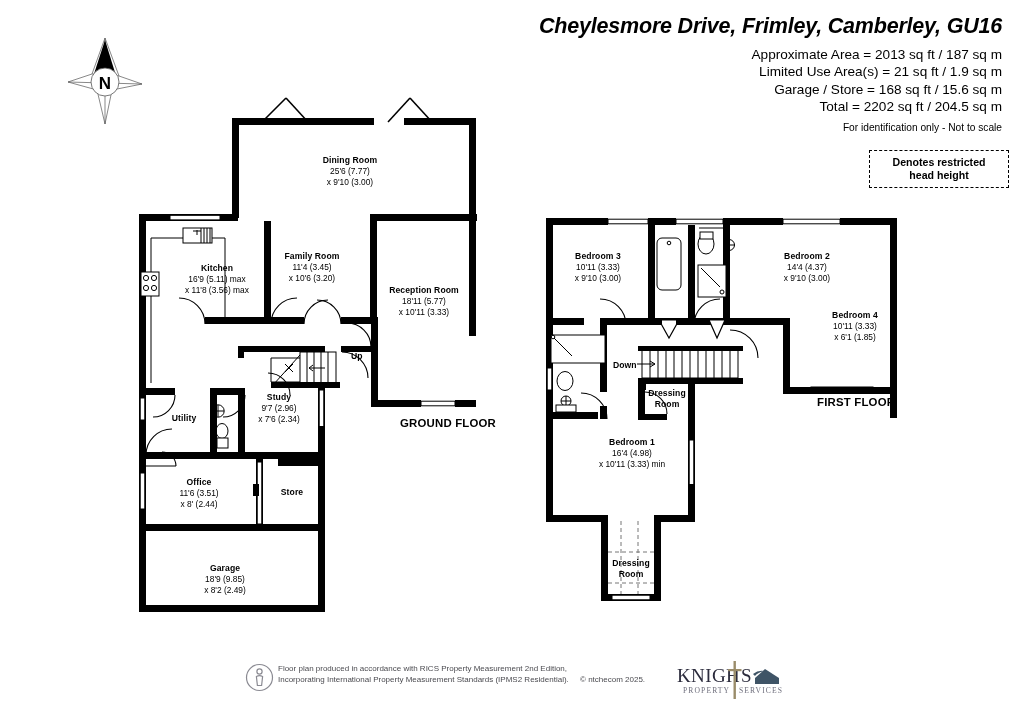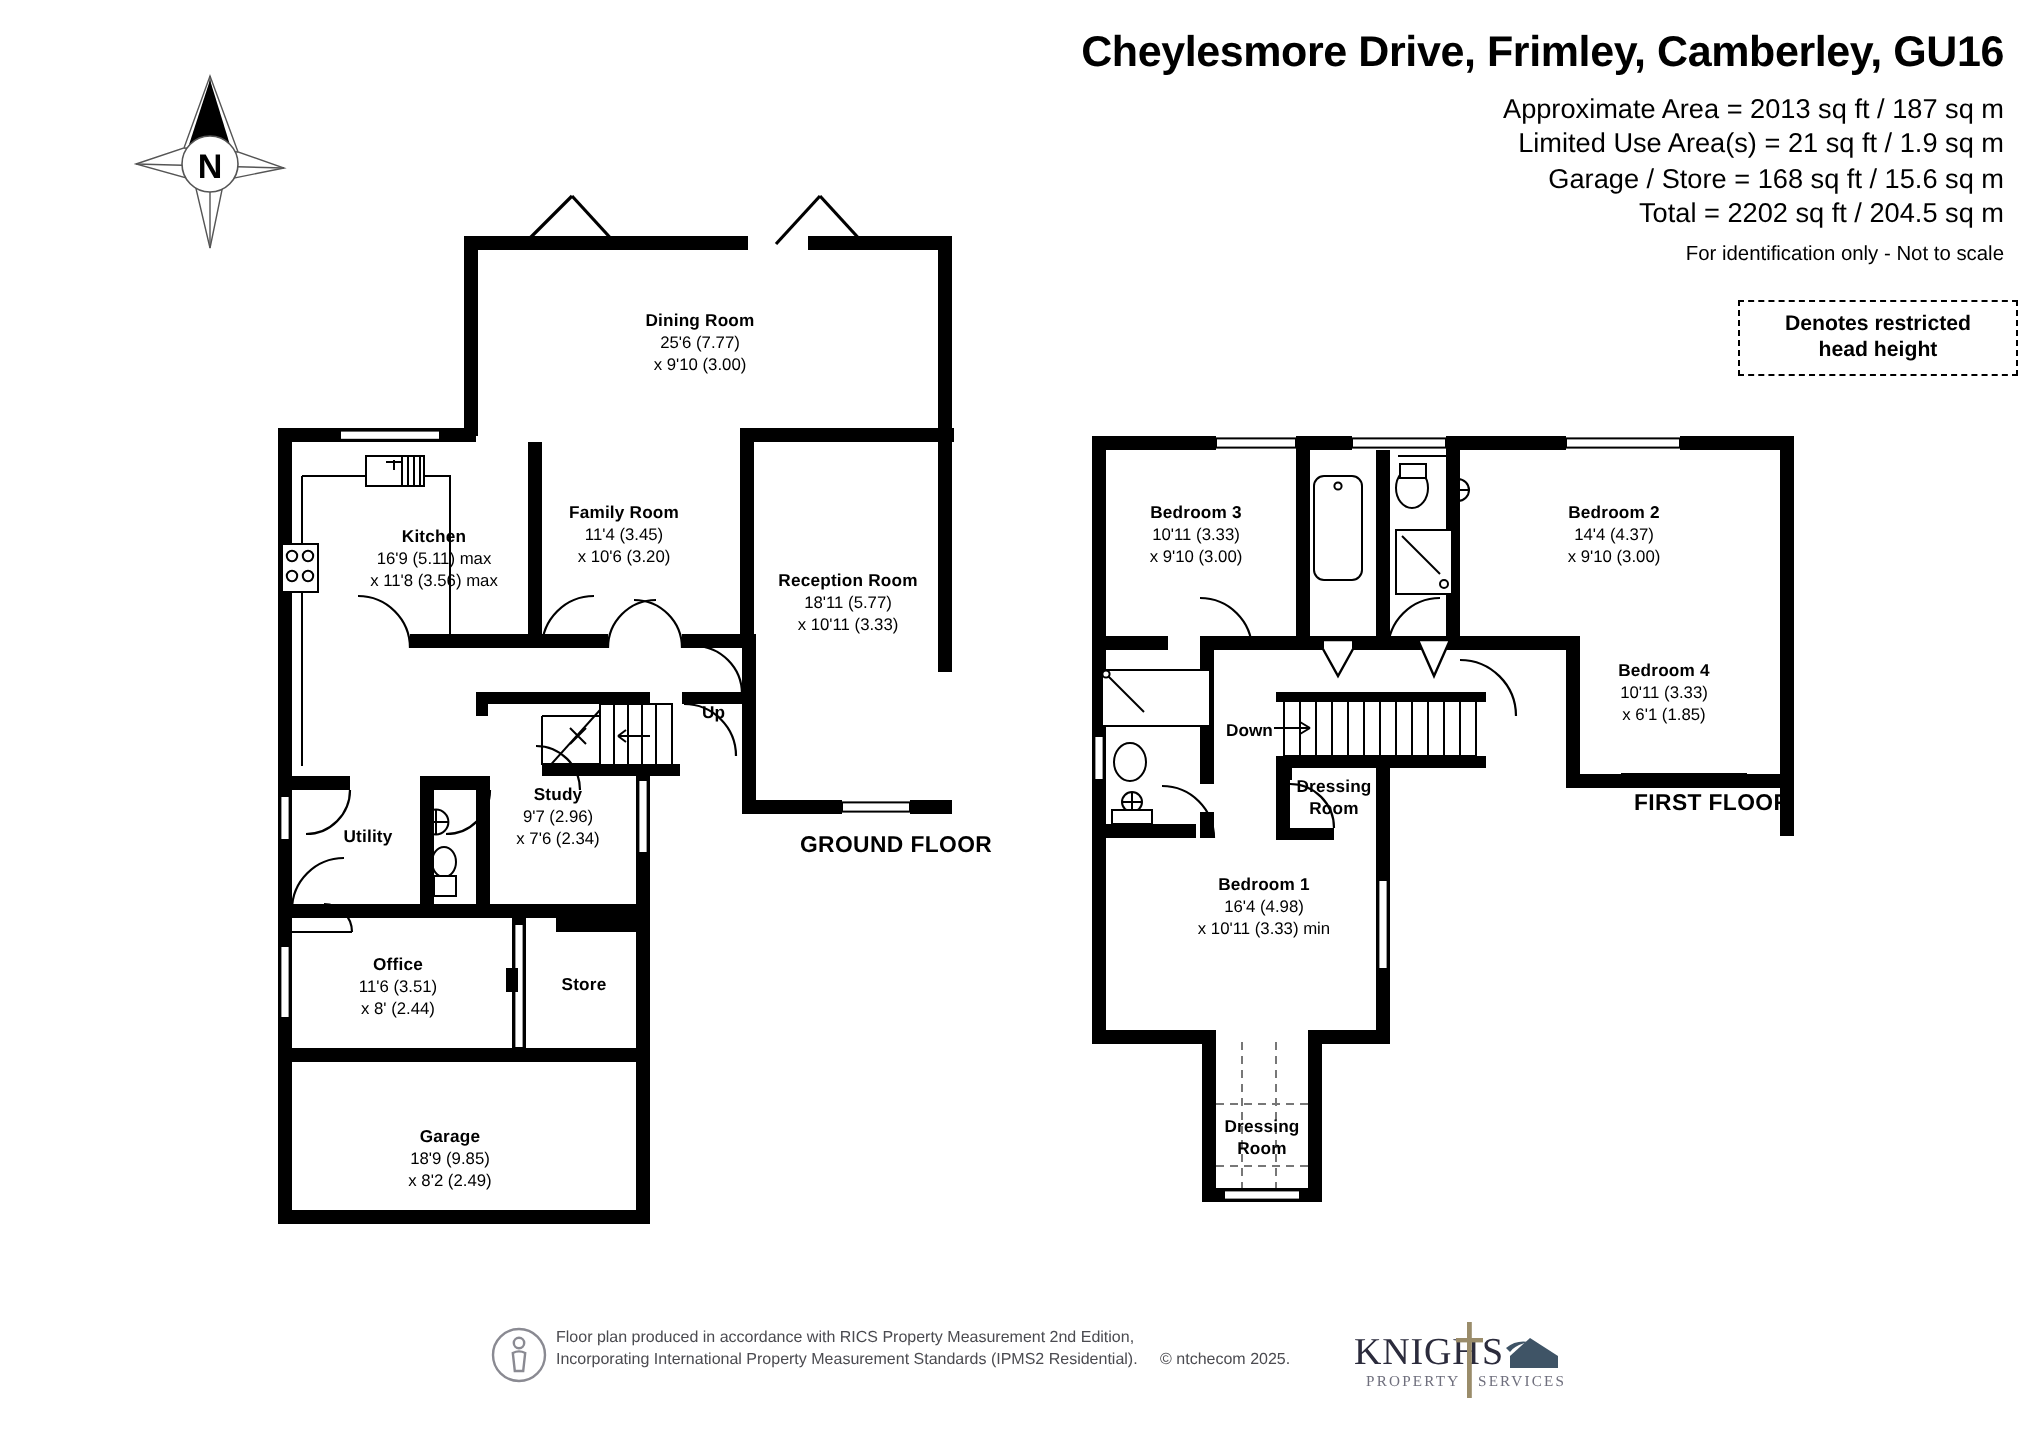--- a/index.html
+++ b/index.html
@@ -1,20 +1,20 @@
 <!DOCTYPE html>
 <html><head>
 <meta charset="utf-8">
 <style>
   html,body{margin:0;padding:0;background:#fff;}
   body{width:1020px;height:721px;position:relative;overflow:hidden;
        font-family:"Liberation Sans", sans-serif;color:#000;}
   .abs{position:absolute;}
   
-  #title{left:0;top:14px;width:1002px;text-align:right;font-size:21.5px;font-weight:bold;letter-spacing:-0.2px;}
+  #title{left:0;top:14px;width:1002px;text-align:right;font-size:21.5px;font-weight:bold;letter-spacing:-0.2px;font-style:italic;}
   #areas{right:18px;top:46px;text-align:right;font-size:13.6px;line-height:17.4px;}
   #notscale{right:18px;top:122px;text-align:right;font-size:10.2px;}
   
   #legend{left:869px;top:150px;width:138px;height:36px;border:1.6px dashed #000;
           display:flex;align-items:center;justify-content:center;}
   #legend div{font-size:10.6px;font-weight:bold;line-height:12.6px;text-align:center;}
   
   #compass{left:62px;top:32px;width:86px;height:96px;}
   
   #plan{left:0;top:0;}
@@ -377,21 +377,21 @@
   <div class="dm">10'11 (3.33)</div>
   <div class="dm">x 9'10 (3.00)</div>
 </div>
 
 <div class="room" style="left:765px;top:251px;width:84px;">
   <div class="nm">Bedroom 2</div>
   <div class="dm">14'4 (4.37)</div>
   <div class="dm">x 9'10 (3.00)</div>
 </div>
 
-<div class="room" style="left:790px;top:330px;width:84px;">
+<div class="room" style="left:790px;top:310px;width:84px;padding-left:23px;">
   <div class="nm">Bedroom 4</div>
   <div class="dm">10'11 (3.33)</div>
   <div class="dm">x 6'1 (1.85)</div>
 </div>
 
 <div class="room" style="left:640px;top:388px;width:54px;">
   <div class="nm" style="white-space:normal;">Dressing Room</div>
 </div>
 
 <div class="room" style="left:577px;top:437px;width:110px;">

